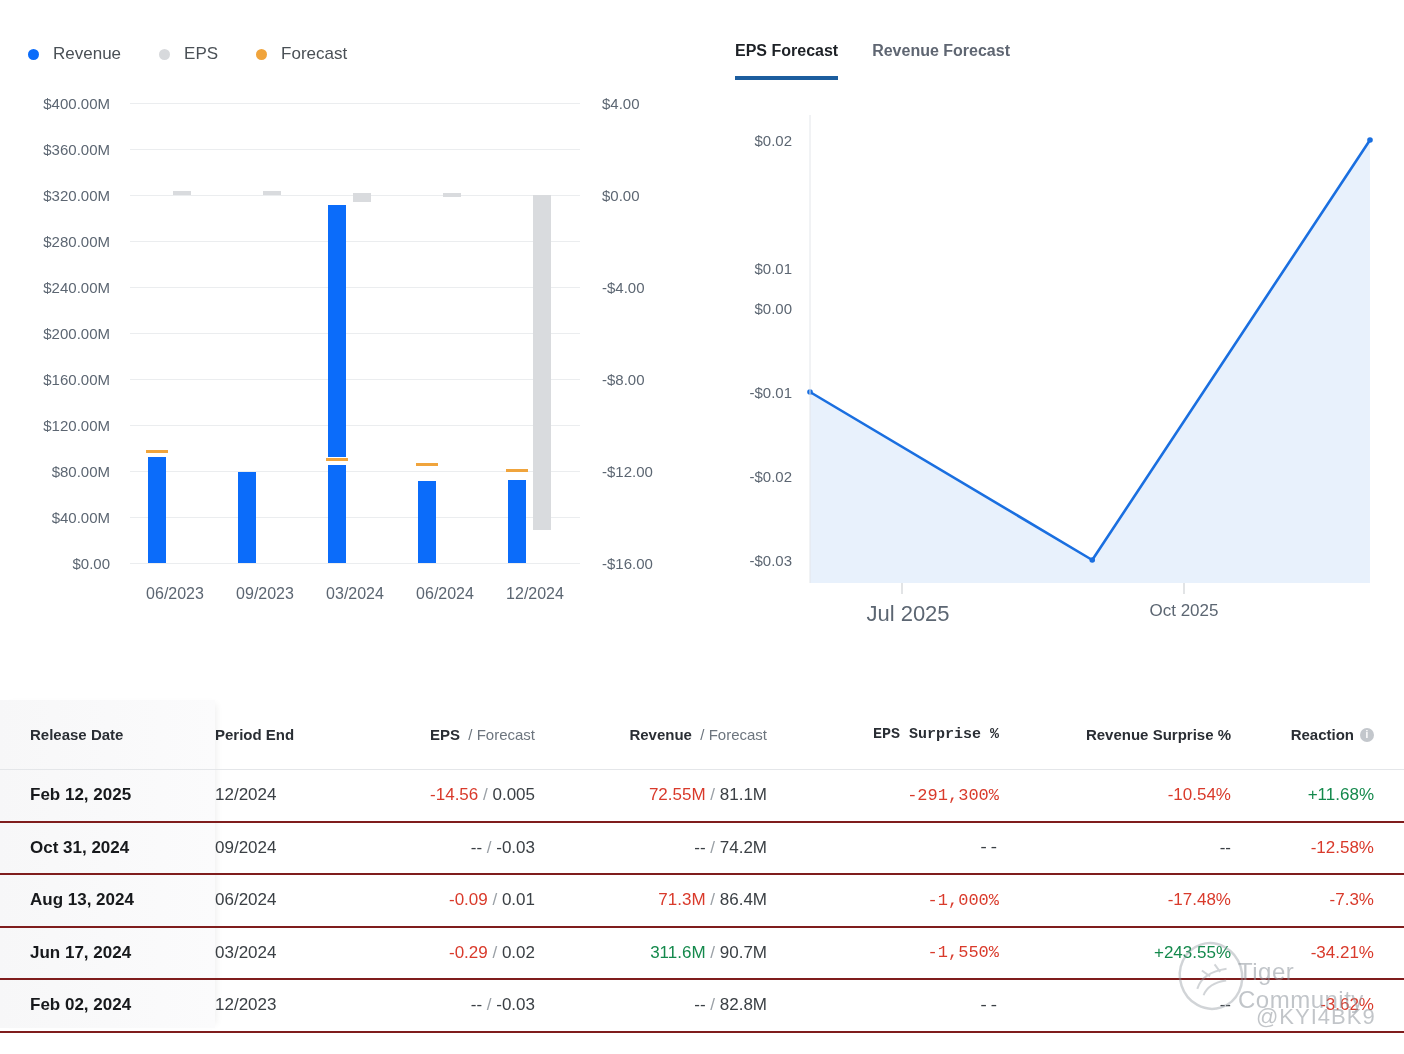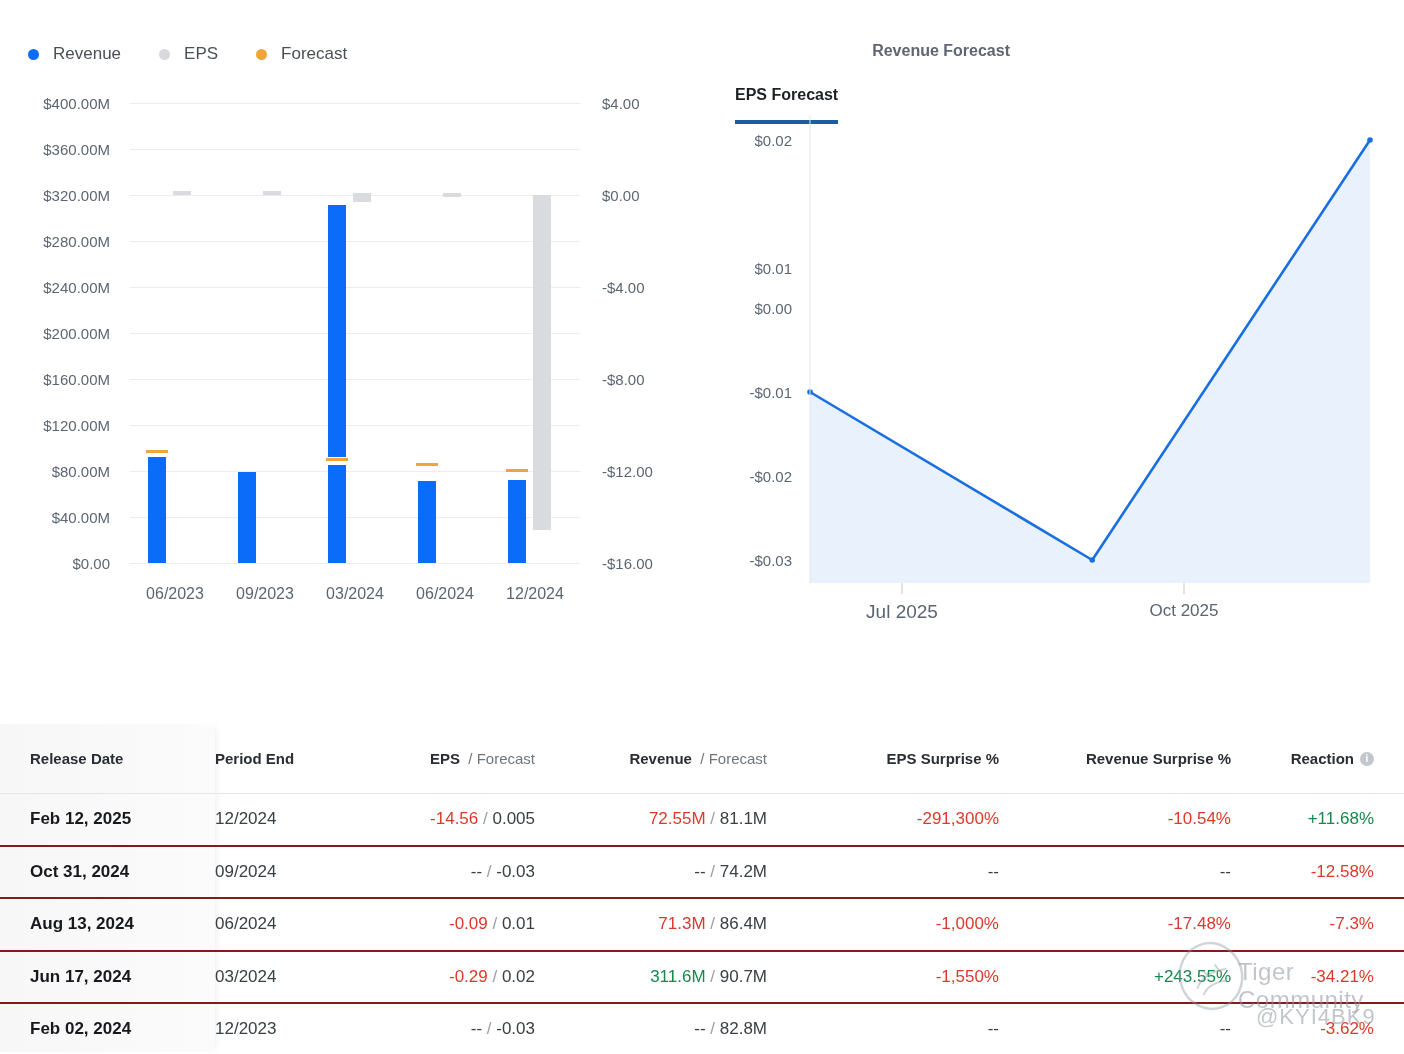--- a/index.html
+++ b/index.html
@@ -14,35 +14,35 @@
   .legend-label{font-size:17px;color:#4a5056;}
   .tick{position:absolute;font-size:15px;color:#5c6672;transform:translateY(-50%);}
   .tick.r{text-align:right;}
   .gridline{position:absolute;height:1px;background:#ebedef;}
   .bar{position:absolute;}
   .xlab{position:absolute;font-size:16px;color:#5c6672;transform:translateX(-50%);}
 
   
   .tabs{position:absolute;left:735px;top:42px;display:flex;gap:34px;}
   .tab{font-size:16px;font-weight:700;color:#5f6672;padding-bottom:16px;cursor:pointer;}
-  .tab.active{color:#1d2126;border-bottom:4px solid #1c5d9e;margin-top:44px;}
-
-  
-  .tablewrap{position:absolute;left:0;top:724px;width:1404px;height:328px;font-size:17px;}
+  .tab.active{color:#1d2126;border-bottom:4px solid #1c5d9e;}
+
+  
+  .tablewrap{position:absolute;left:0;top:700px;width:1404px;height:328px;font-size:17px;}
   .freeze{position:absolute;left:0;top:0;width:215px;height:328px;
           background:linear-gradient(to right,#f7f7f8,#fbfbfc);
           box-shadow:5px 0 7px -4px rgba(0,0,0,.07);}
   .trow{position:relative;display:flex;align-items:center;height:50.5px;border-bottom:2px solid #7f1d1d;}
   .thead{height:69px;border-bottom:1px solid #e4e6e9;font-size:15px;font-weight:700;color:#2a2e34;}
   .cell{box-sizing:border-box;white-space:nowrap;}
   .c1{width:215px;padding-left:30px;text-align:left;}
   .c2{width:136px;}
   .c3{width:184px;text-align:right;}
   .c4{width:232px;text-align:right;}
-  .c5{width:232px;text-align:right;}
+  .c5{width:232px;text-align:right;font-family:Liberation Mono, monospace;}
   .c6{width:232px;text-align:right;}
   .c7{width:173px;padding-right:30px;text-align:right;}
   .hgray{color:#6d757e;font-weight:500;}
   .date{font-weight:700;color:#17191c;}
   .c-red{color:#d93a2b;font-weight:500;}
   .c-green{color:#14894c;font-weight:500;}
   .c-dark{color:#3b4045;}
   .sep{color:#9aa0a6;}
   .fcast{color:#3b4045;}
   .info-icon{display:inline-block;width:14px;height:14px;margin-left:6px;border-radius:50%;
@@ -140,21 +140,21 @@
         <svg width="704" height="660" style="position: absolute; left: 0px; top: 0px;">
           <path d="M110,392 L392.24,560 L670,140 L670,583 L110,583 Z" fill="#e8f1fc"></path>
     <polyline points="110,392 392.24,560 670,140" fill="none" stroke="#1a6fe0" stroke-width="2.6" stroke-linejoin="round"></polyline>
     <circle cx="110" cy="392" r="2.8" fill="#1a6fe0"></circle>
           <circle cx="392.24" cy="560" r="2.8" fill="#1a6fe0"></circle>
           <circle cx="670" cy="140" r="2.8" fill="#1a6fe0"></circle>
     <line x1="110" y1="115" x2="110" y2="583" stroke="#e3e6ea" stroke-width="1"></line>
     <line x1="202" y1="583" x2="202" y2="594" stroke="#d8dbde" stroke-width="1.5"></line>
     <line x1="484" y1="583" x2="484" y2="594" stroke="#d8dbde" stroke-width="1.5"></line>
         </svg>
-        <div class="xlab" style="left: 202px; top: 601px; font-size: 19px;">Jul 2025</div>
+        <div class="xlab" style="left: 208px; top: 601px; font-size: 22px;">Jul 2025</div>
         <div class="xlab" style="left: 484px; top: 601px; font-size: 17px;">Oct 2025</div>
       </div>
   </section>
 
   <section class="tablewrap">
     <div class="freeze"></div>
     <div class="trow thead">
       <div class="cell c1">Release Date</div>
       <div class="cell c2">Period End</div>
       <div class="cell c3">

